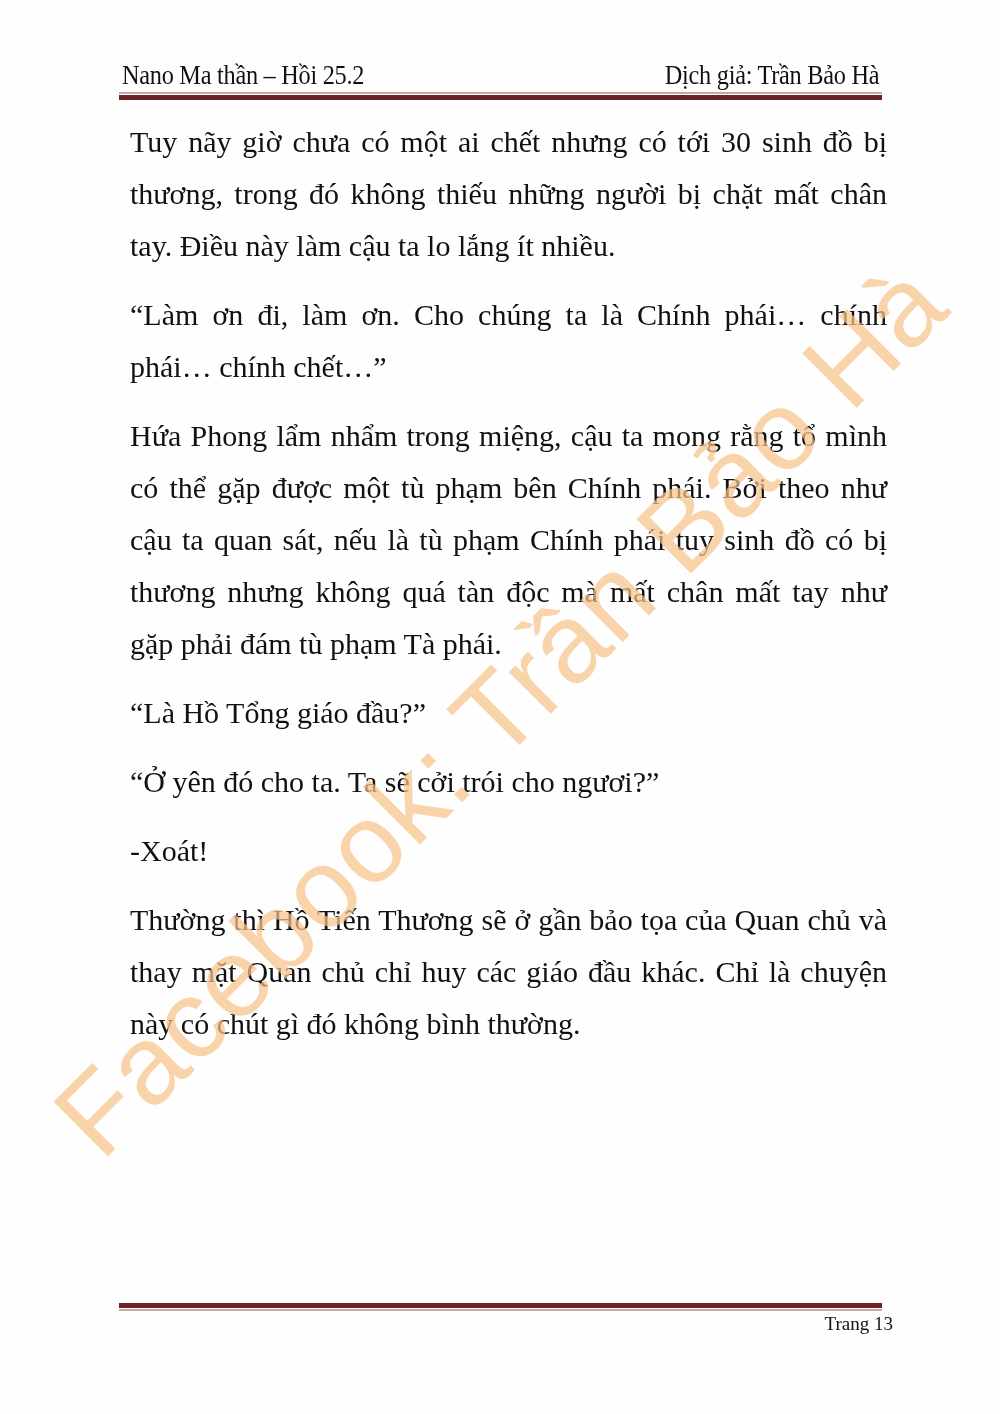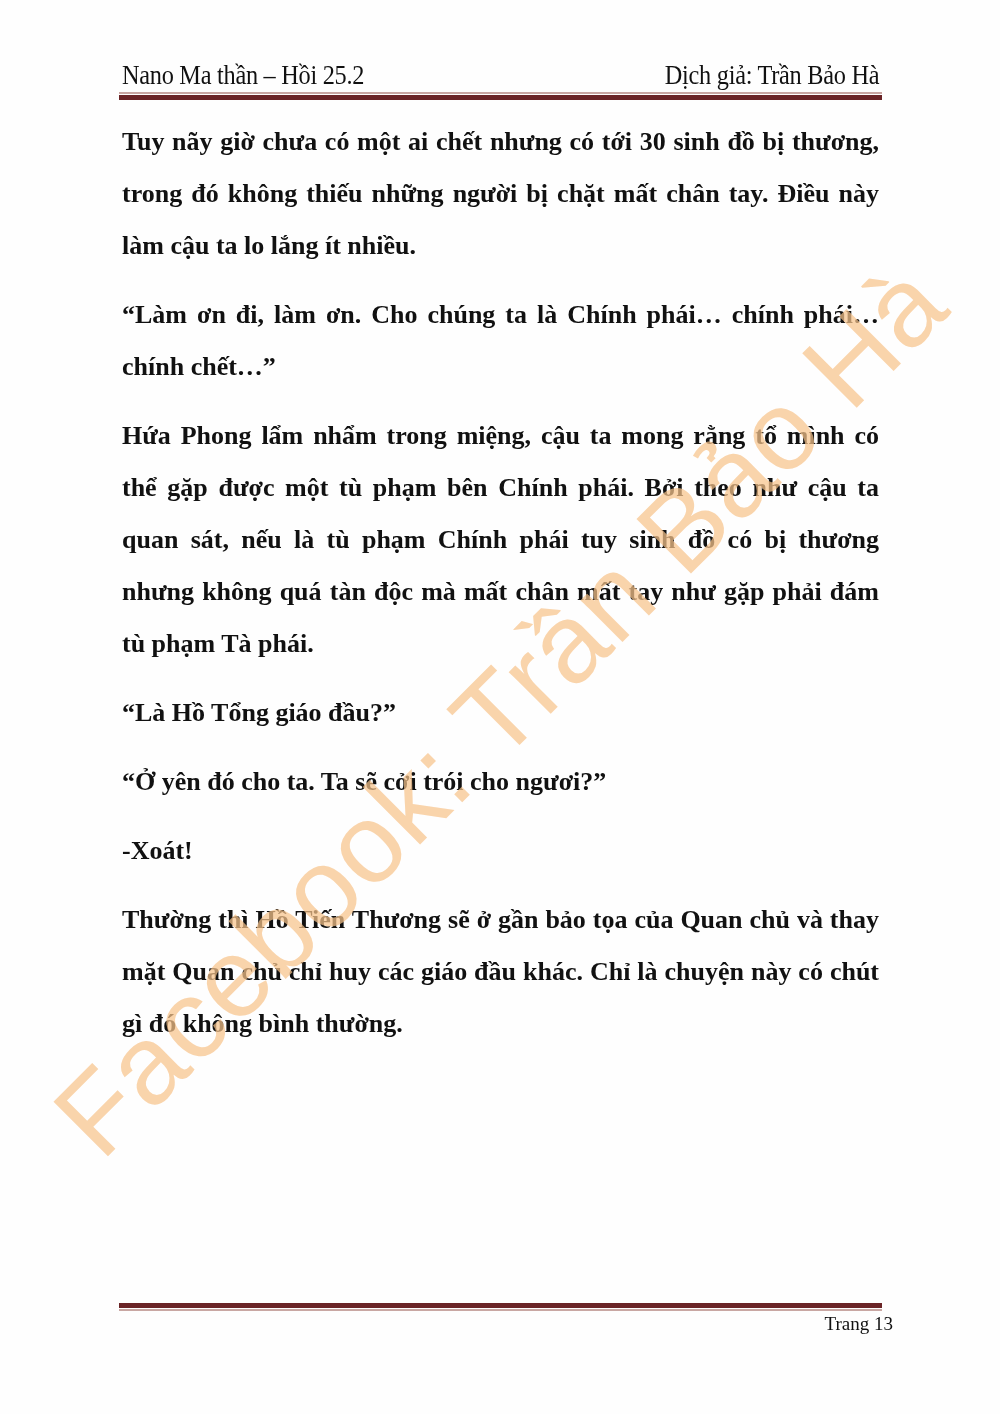--- a/index.html
+++ b/index.html
@@ -12,24 +12,23 @@
       position: absolute; left: 122px; right: 121px; top: 58px; height: 34px;
       display: flex; justify-content: space-between; align-items: flex-start;
       font-size: 27px; line-height: 34px; letter-spacing: -0.3px;
     }
     .header span { transform: scaleX(0.9); display: inline-block; }
     .header .left { transform-origin: left bottom; }
     .header .right { transform-origin: right bottom; }
     .rule-thin { position: absolute; left: 119px; width: 763px; height: 2px; background: #c9a7a3; }
     .rule-thick { position: absolute; left: 119px; width: 763px; height: 5px; background: #6a2426; }
     .body-text {
-      position: absolute; left: 122px; width: 757px; top: 116px;
-      font-size: 26px; line-height: 52px; text-align: justify; text-align-last: left;
+      position: absolute; left: 130px; width: 757px; top: 116px;
+      font-size: 30px; line-height: 52px; text-align: justify; text-align-last: left;
       z-index: 2;
-      font-weight: bold;
     }
     .body-text p { margin: 0 0 17px 0; }
     .footer {
       position: absolute; right: 107px; top: 1312px; font-size: 19px; line-height: 24px;
     }
     .watermark {
       position: absolute; left: 500px; top: 710px; z-index: 3;
       transform: translate(-50%, -50%) rotate(-45deg);
       font-family: "Liberation Sans", "DejaVu Sans", sans-serif;
       font-size: 112px; color: #f8c48c; opacity: 0.72; white-space: nowrap;

